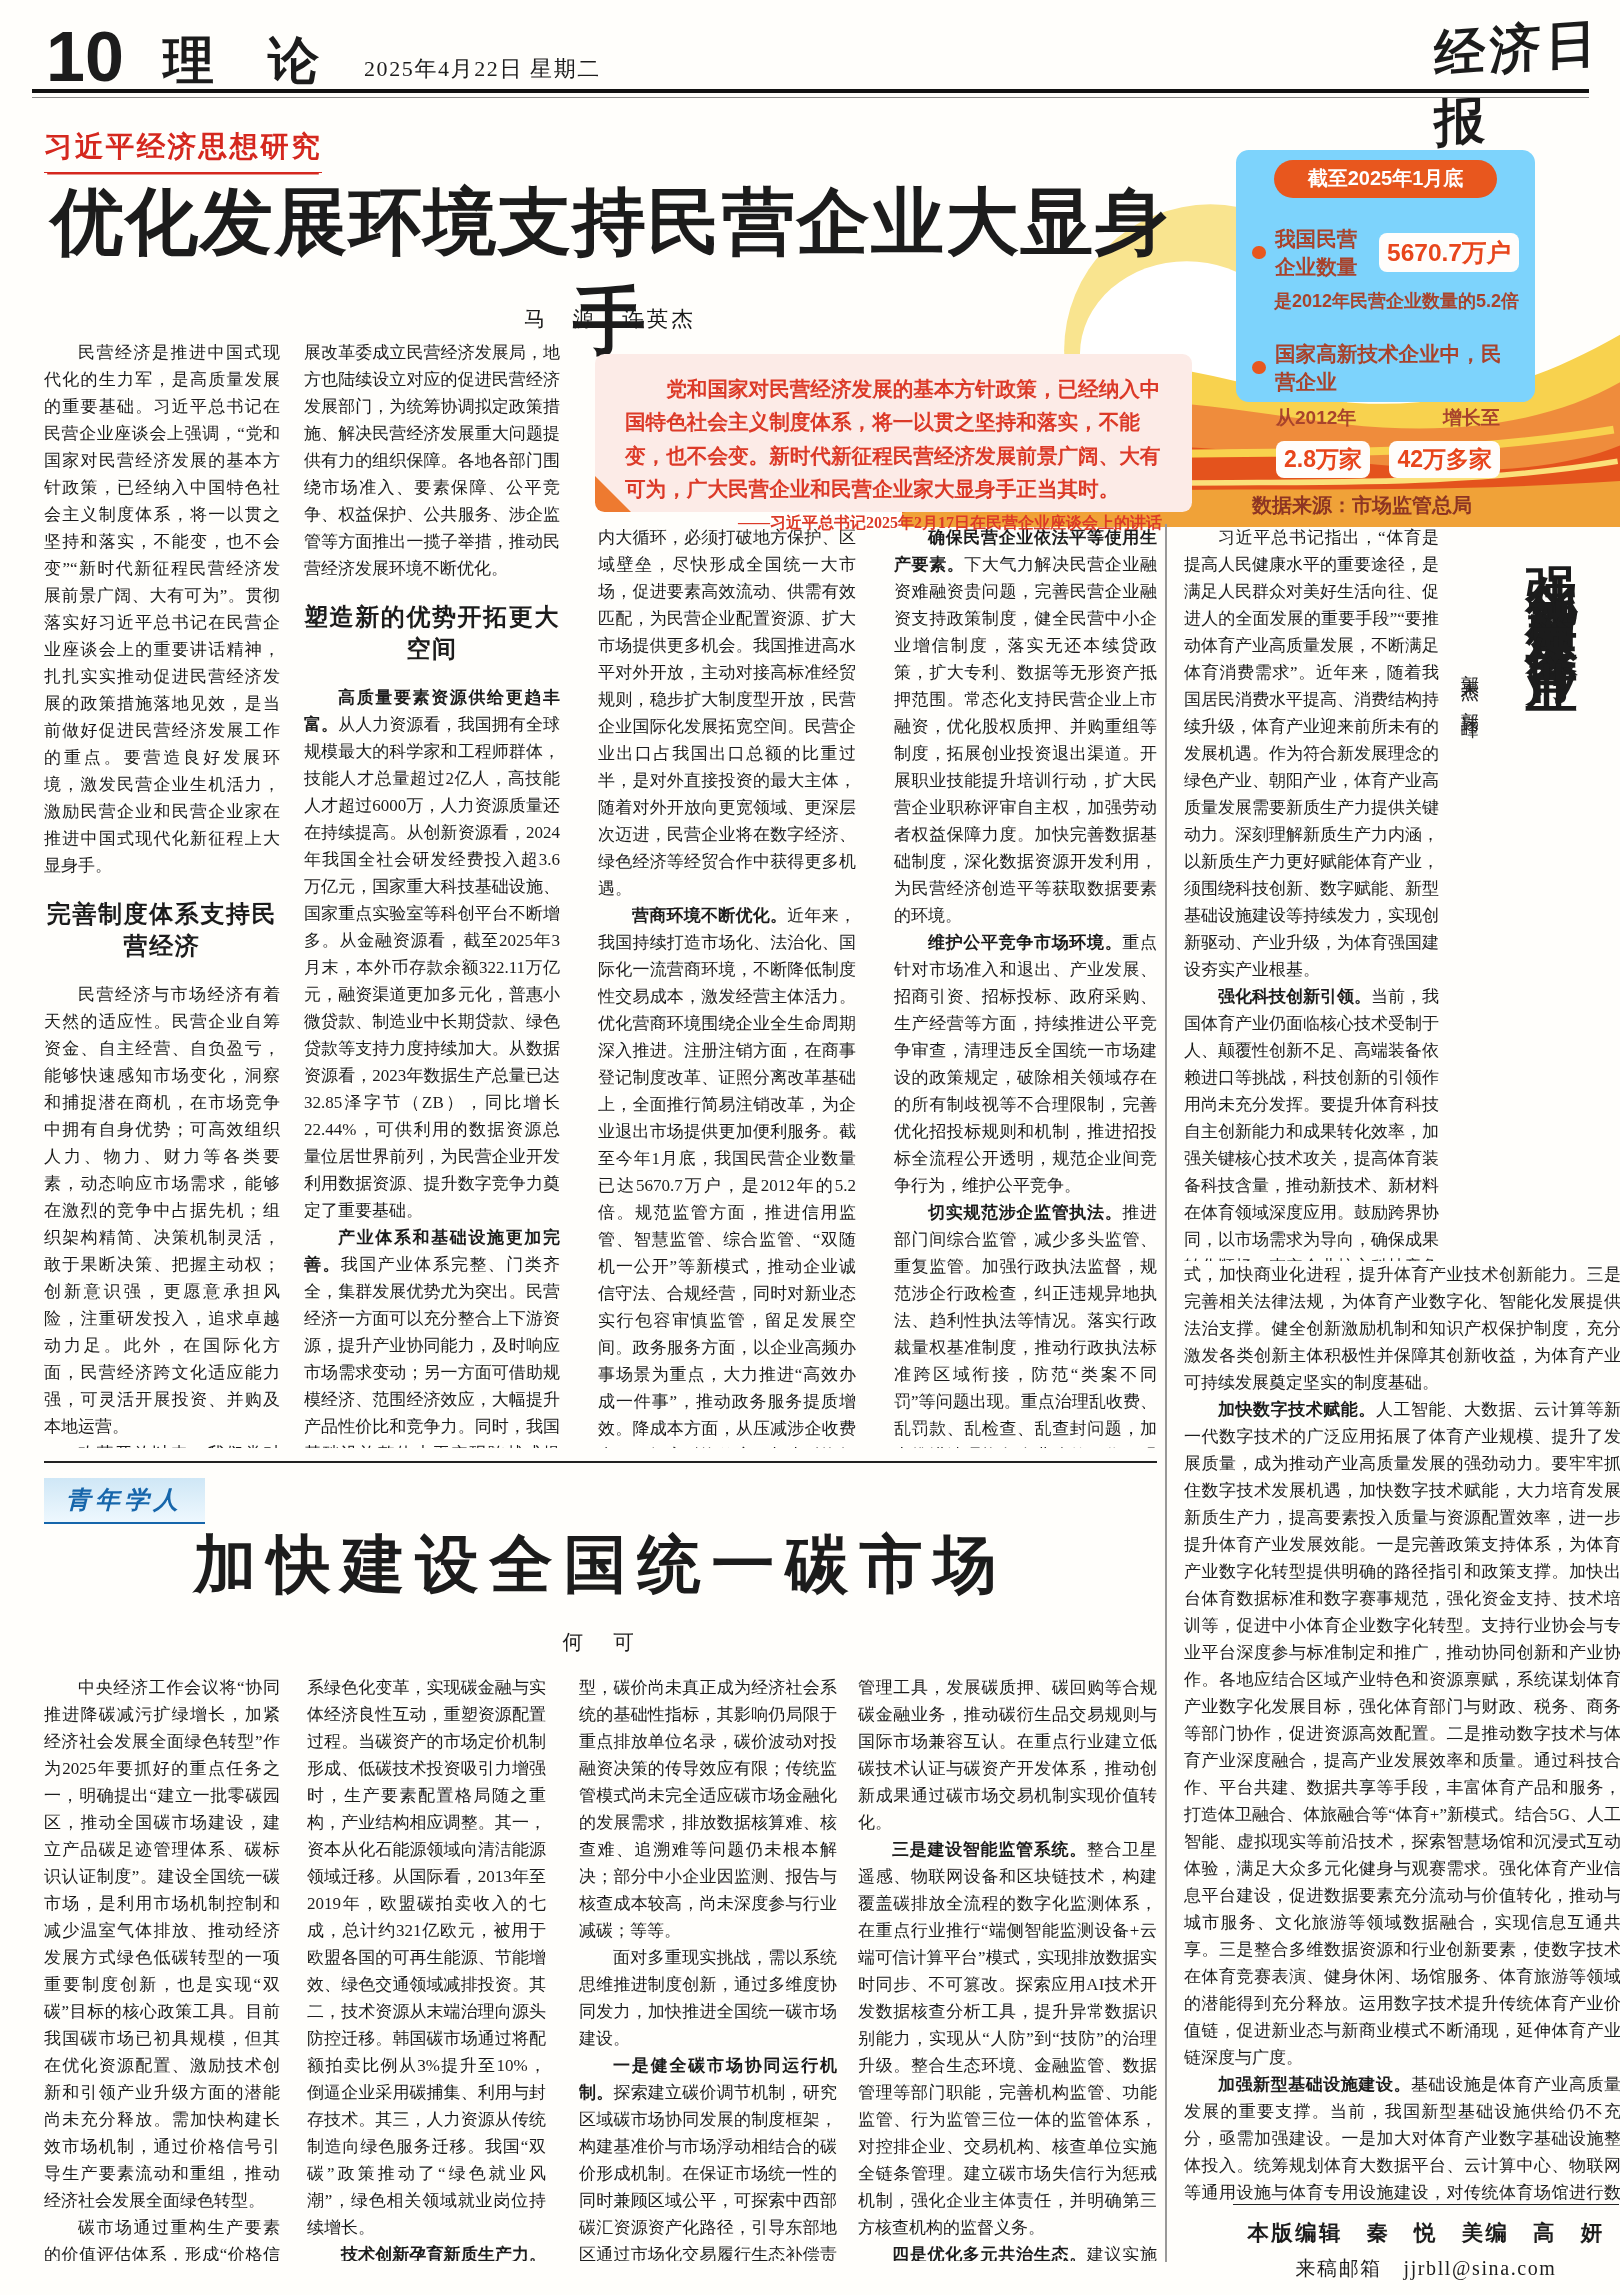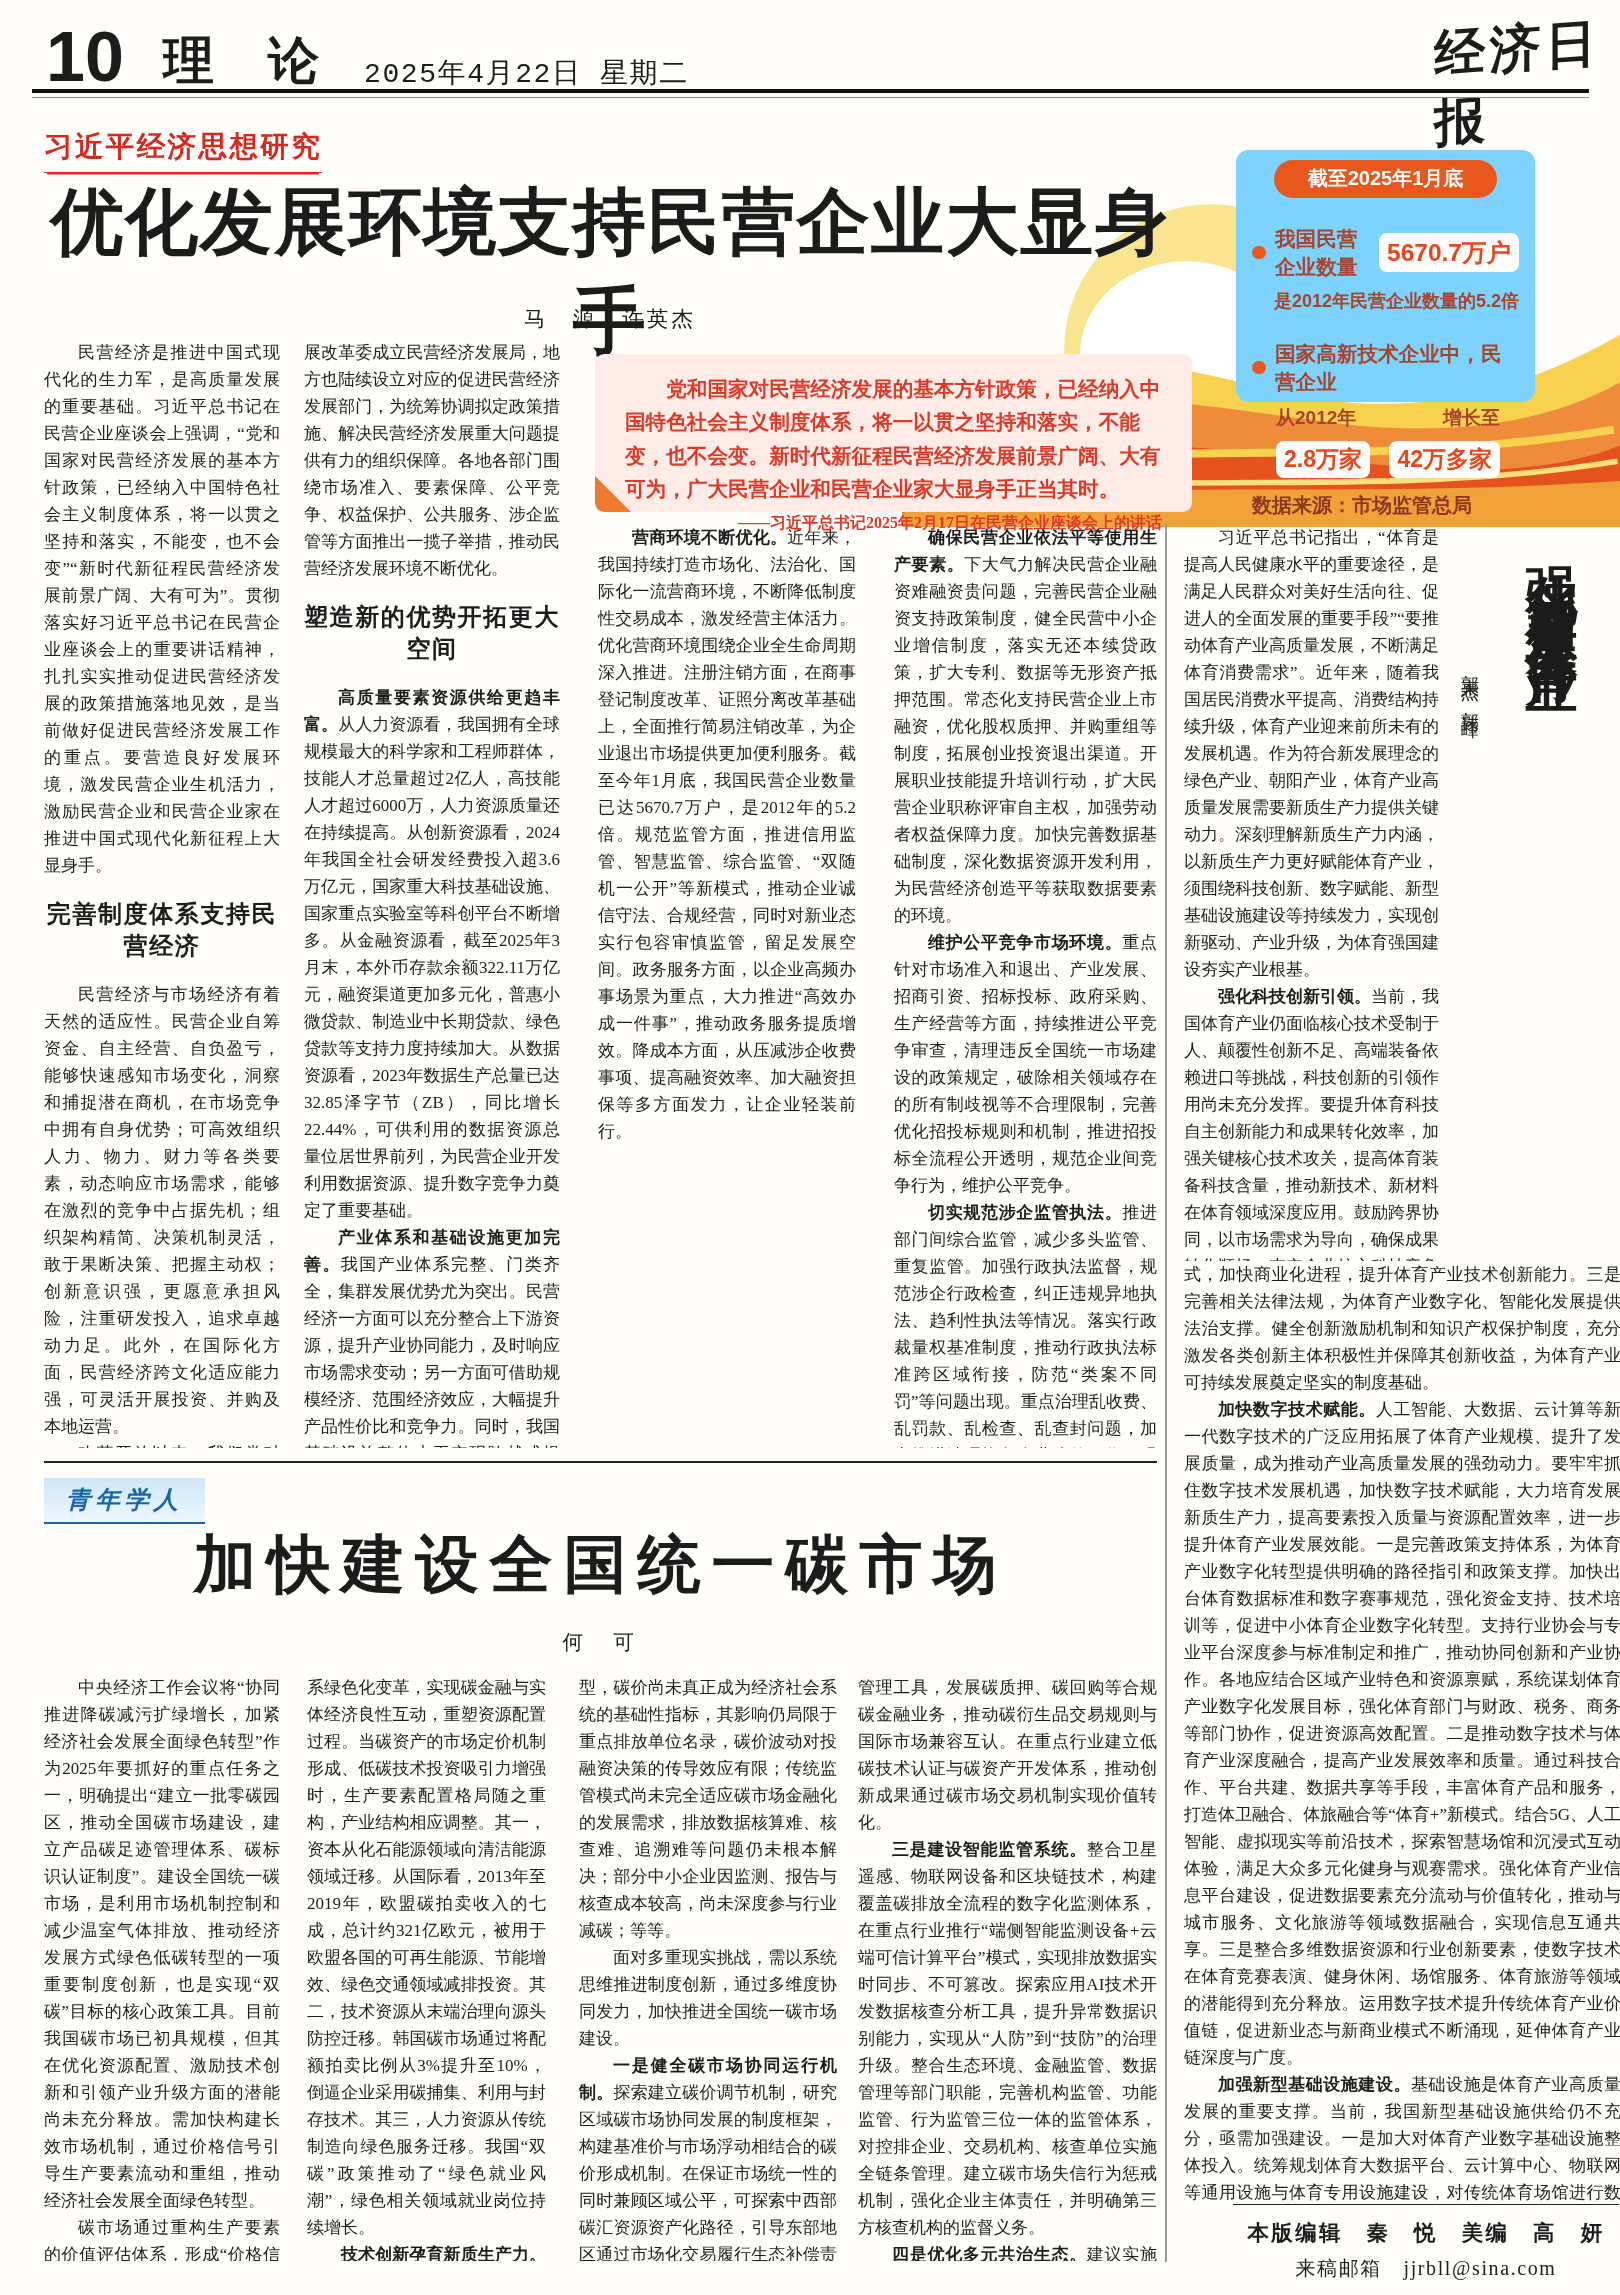--- a/index.html
+++ b/index.html
@@ -4,21 +4,21 @@
 <style>
   * { margin:0; padding:0; box-sizing:border-box; }
   html,body { background:#e8e8e8; }
   #page {
     position:relative; width:1621px; height:2295px; background:#fffefb;
     font-family:"Liberation Serif", serif; color:#1c1c1c; overflow:hidden;
   }
   
   .pageno { position:absolute; left:46px; top:17.4px; font-family:"Liberation Sans",sans-serif; font-weight:900; font-size:70px; }
   .section-name { position:absolute; left:163px; top:27px; font-weight:bold; font-size:51px; letter-spacing:20.6px; }
-  .pub-date { position:absolute; left:364px; top:54px; font-size:28px; letter-spacing:1.6px;font-family:Liberation Mono, monospace; }
+  .pub-date { position:absolute; left:364px; top:54px; font-size:22px; letter-spacing:1.6px; }
   .masthead-logo { position:absolute; left:1434px; top:14.2px; font-size:51px; font-weight:900; letter-spacing:4.7px; transform:rotate(-4deg) skewX(-4deg); }
   .rule-thick { position:absolute; left:32px; width:1557px; top:89px; height:4px; background:#111; }
   .rule-thin  { position:absolute; left:32px; width:1557px; top:97px; height:0.8px; background:#888; }
 
   
   .red-label { position:absolute; left:44px; top:128px; font-size:28.5px; font-weight:bold; color:#d5281e;
     padding-bottom:6.3px; border-bottom:1.6px solid #d5281e; box-shadow:0 4.7px 0 -3.2px #d5281e; letter-spacing:2.4px;}
   .main-headline { position:absolute; left:44px; top:174px; width:1132px; text-align:center;
     font-family:"Liberation Sans",sans-serif; font-weight:900; font-size:73px; letter-spacing:1.6px; }
   .main-byline { position:absolute; left:44px; top:304px; width:1132px; text-align:center; font-size:21.4px; letter-spacing:3.2px; }
@@ -158,20 +158,21 @@
       <p class="para">民营经济与市场经济有着天然的适应性。民营企业自筹资金、自主经营、自负盈亏，能够快速感知市场变化，洞察和捕捉潜在商机，在市场竞争中拥有自身优势；可高效组织人力、物力、财力等各类要素，动态响应市场需求，能够在激烈的竞争中占据先机；组织架构精简、决策机制灵活，敢于果断决策、把握主动权；创新意识强，更愿意承担风险，注重研发投入，追求卓越动力足。此外，在国际化方面，民营经济跨文化适应能力强，可灵活开展投资、并购及本地运营。</p>
       <p class="para">改革开放以来，我们党对非公有制经济的认识不断深化。党的十二大提出“鼓励劳动者个体经济在国家规定的范围内和工商行政管理下适当发展，作为公有制经济的必要的、有益的补充”；党的十五大明确“非公有制经济是我国社会主义市场经济的重要组成部分”；党的十六大提出“必须毫不动摇地巩固和发展公有制经济”“必须毫不动摇地鼓励、支持和引导非公有制经济发展”。理论的不断创新、实践的不断深化，一系列重要论述和重大决策部署，充分体现了对民营经济发展的高度重视、对民营企业家的关心厚爱。</p>
     </div>
   <div class="col" id="m-col2">
       <p class="para cont">展改革委成立民营经济发展局，地方也陆续设立对应的促进民营经济发展部门，为统筹协调拟定政策措施、解决民营经济发展重大问题提供有力的组织保障。各地各部门围绕市场准入、要素保障、公平竞争、权益保护、公共服务、涉企监管等方面推出一揽子举措，推动民营经济发展环境不断优化。</p>
       <h3 class="subhead">塑造新的优势开拓更大空间</h3>
       <p class="para"><span class="lead">高质量要素资源供给更趋丰富。</span>从人力资源看，我国拥有全球规模最大的科学家和工程师群体，技能人才总量超过2亿人，高技能人才超过6000万，人力资源质量还在持续提高。从创新资源看，2024年我国全社会研发经费投入超3.6万亿元，国家重大科技基础设施、国家重点实验室等科创平台不断增多。从金融资源看，截至2025年3月末，本外币存款余额322.11万亿元，融资渠道更加多元化，普惠小微贷款、制造业中长期贷款、绿色贷款等支持力度持续加大。从数据资源看，2023年数据生产总量已达32.85泽字节（ZB），同比增长22.44%，可供利用的数据资源总量位居世界前列，为民营企业开发利用数据资源、提升数字竞争力奠定了重要基础。</p>
       <p class="para"><span class="lead">产业体系和基础设施更加完善。</span>我国产业体系完整、门类齐全，集群发展优势尤为突出。民营经济一方面可以充分整合上下游资源，提升产业协同能力，及时响应市场需求变动；另一方面可借助规模经济、范围经济效应，大幅提升产品性价比和竞争力。同时，我国基础设施整体水平实现跨越式提升，已建成全球规模最大、技术先进的信息通信网络、高速铁路网络、高速公路网络、邮政快递网络、港口集群网络，形成了传统能源、可再生能源多元互济的能源供应体系。以新能源汽车产业为例，得益于产业、基础设施及制度优势，一批领军企业快速涌现，助力我国在全球汽车产业竞争中开辟出一条新路。</p>
     </div>
   <div class="col" id="m-col3">
+      <p class="para cont">内大循环，必须打破地方保护、区域壁垒，尽快形成全国统一大市场，促进要素高效流动、供需有效匹配，为民营企业配置资源、扩大市场提供更多机会。我国推进高水平对外开放，主动对接高标准经贸规则，稳步扩大制度型开放，民营企业国际化发展拓宽空间。民营企业出口占我国出口总额的比重过半，是对外直接投资的最大主体，随着对外开放向更宽领域、更深层次迈进，民营企业将在数字经济、绿色经济等经贸合作中获得更多机遇。</p>
       <p class="para"><span class="lead">营商环境不断优化。</span>近年来，我国持续打造市场化、法治化、国际化一流营商环境，不断降低制度性交易成本，激发经营主体活力。优化营商环境围绕企业全生命周期深入推进。注册注销方面，在商事登记制度改革、证照分离改革基础上，全面推行简易注销改革，为企业退出市场提供更加便利服务。截至今年1月底，我国民营企业数量已达5670.7万户，是2012年的5.2倍。规范监管方面，推进信用监管、智慧监管、综合监管、“双随机一公开”等新模式，推动企业诚信守法、合规经营，同时对新业态实行包容审慎监管，留足发展空间。政务服务方面，以企业高频办事场景为重点，大力推进“高效办成一件事”，推动政务服务提质增效。降成本方面，从压减涉企收费事项、提高融资效率、加大融资担保等多方面发力，让企业轻装前行。</p>
     </div>
   <div class="col" id="m-col4">
       <p class="para"><span class="lead">确保民营企业依法平等使用生产要素。</span>下大气力解决民营企业融资难融资贵问题，完善民营企业融资支持政策制度，健全民营中小企业增信制度，落实无还本续贷政策，扩大专利、数据等无形资产抵押范围。常态化支持民营企业上市融资，优化股权质押、并购重组等制度，拓展创业投资退出渠道。开展职业技能提升培训行动，扩大民营企业职称评审自主权，加强劳动者权益保障力度。加快完善数据基础制度，深化数据资源开发利用，为民营经济创造平等获取数据要素的环境。</p>
       <p class="para"><span class="lead">维护公平竞争市场环境。</span>重点针对市场准入和退出、产业发展、招商引资、招标投标、政府采购、生产经营等方面，持续推进公平竞争审查，清理违反全国统一市场建设的政策规定，破除相关领域存在的所有制歧视等不合理限制，完善优化招投标规则和机制，推进招投标全流程公开透明，规范企业间竞争行为，维护公平竞争。</p>
       <p class="para"><span class="lead">切实规范涉企监管执法。</span>推进部门间综合监管，减少多头监管、重复监管。加强行政执法监督，规范涉企行政检查，纠正违规异地执法、趋利性执法等情况。落实行政裁量权基准制度，推动行政执法标准跨区域衔接，防范“类案不同罚”等问题出现。重点治理乱收费、乱罚款、乱检查、乱查封问题，加力推进清理拖欠企业账款工作，强化源头治理和失信惩戒。依法保护民营企业产权和企业家权益，畅通民营企业救济渠道。</p>
     </div>
 
   <div class="v-divider"></div>
   <div class="carbon-rule"></div>

